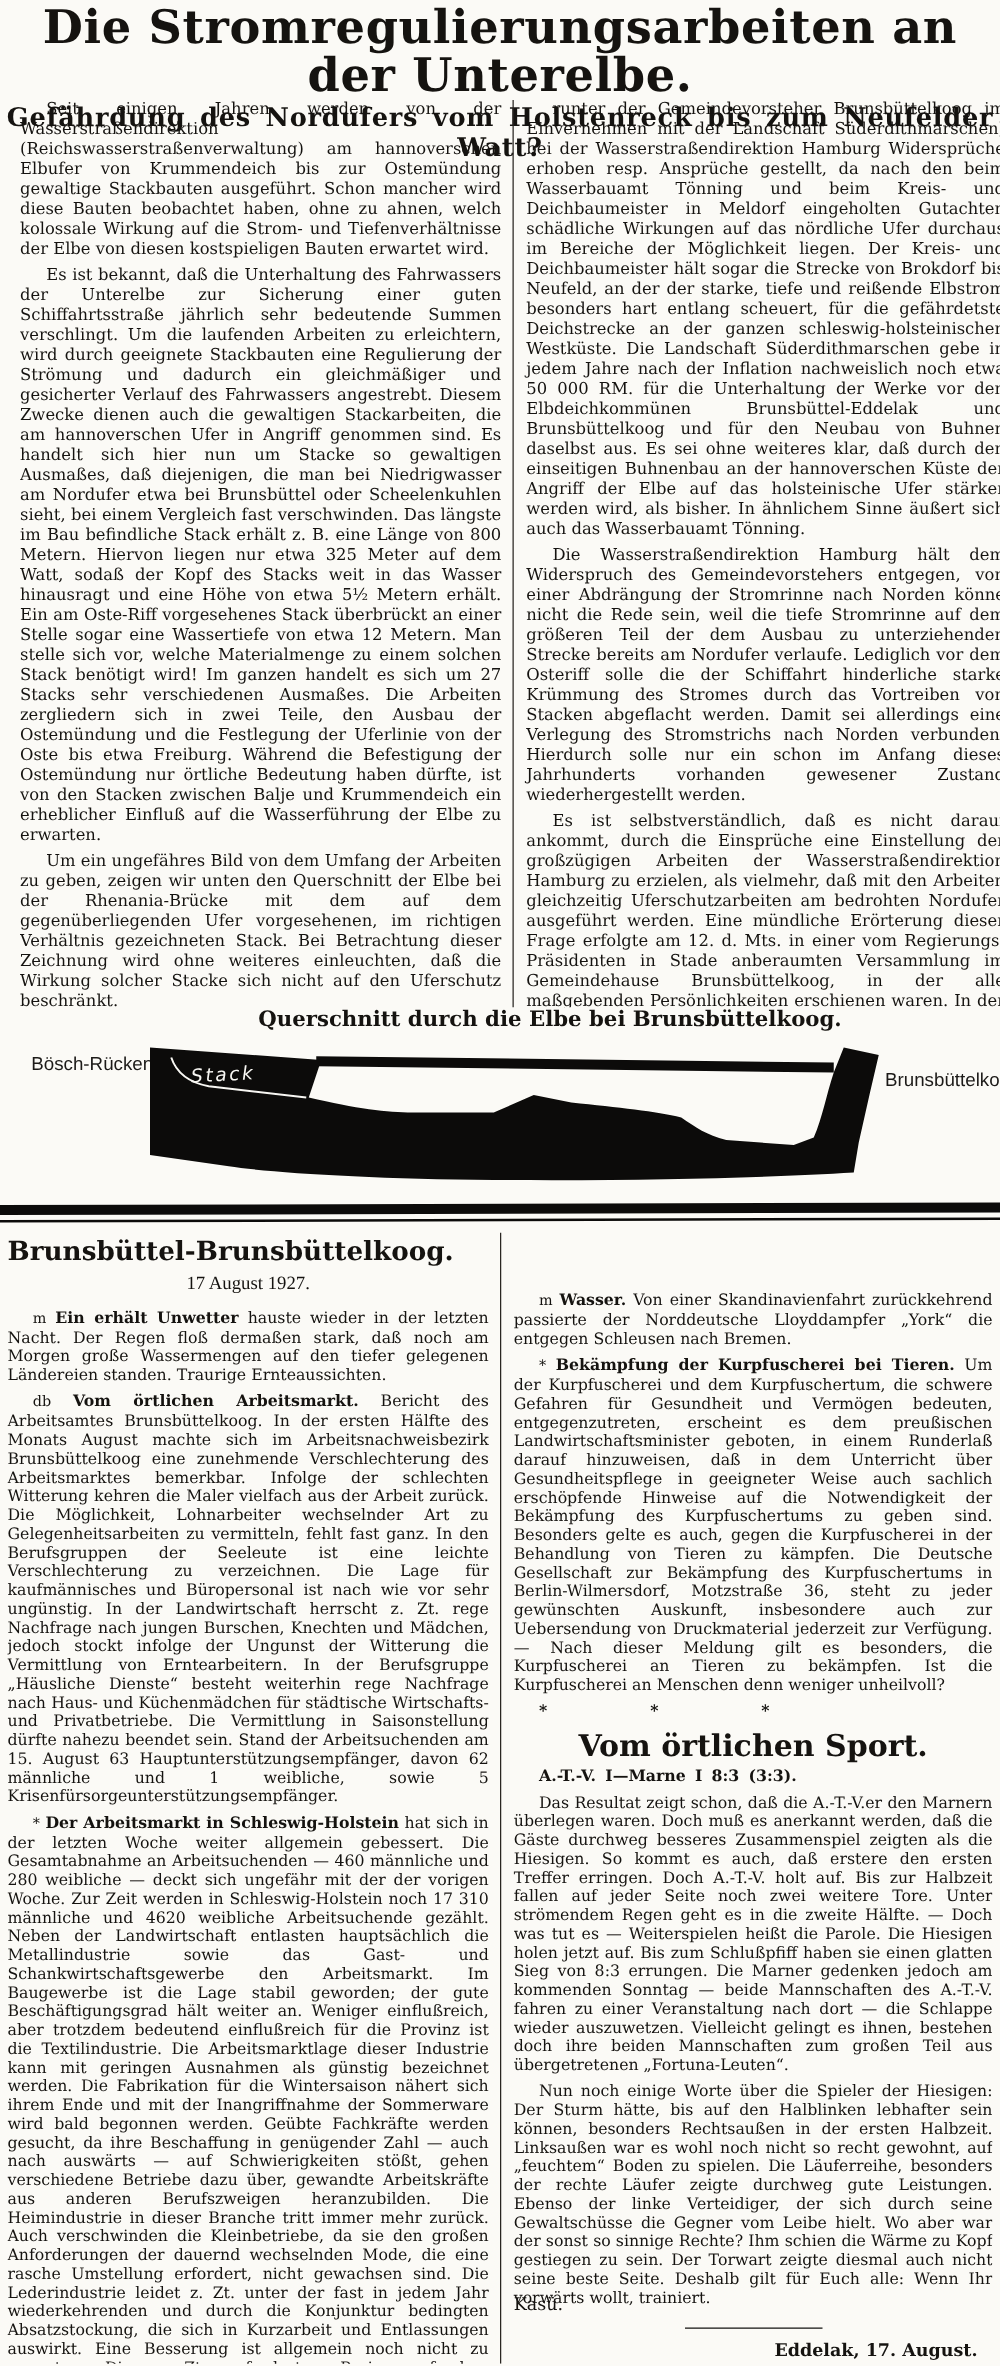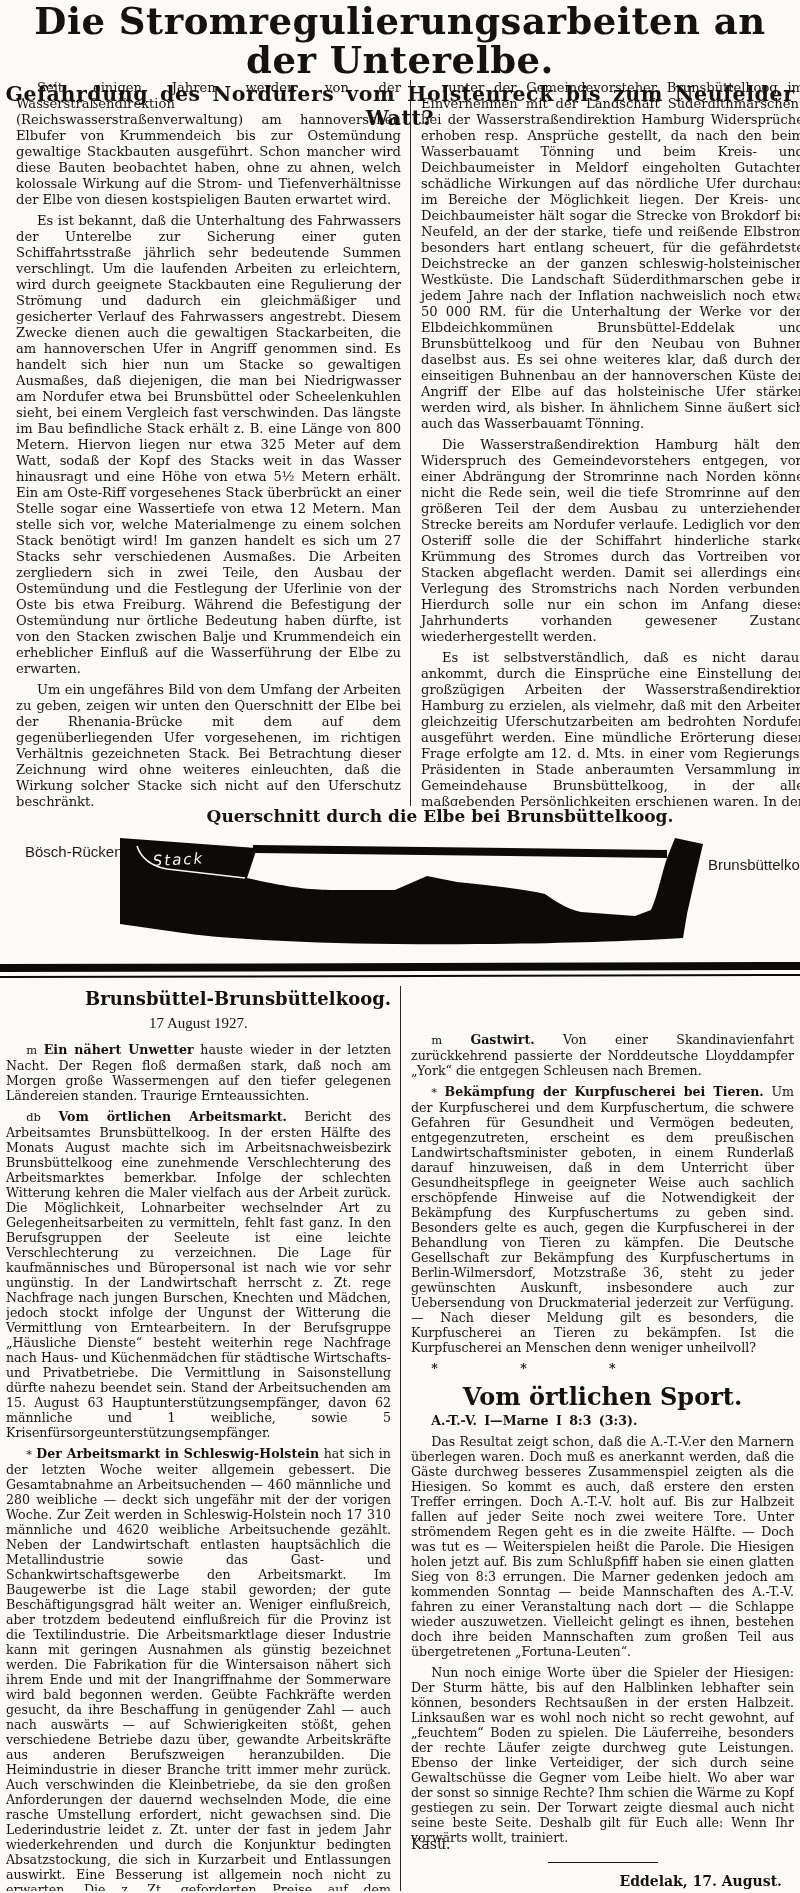--- a/index.html
+++ b/index.html
@@ -30,21 +30,21 @@
 
   
   .rule-thick{position:absolute;top:963px;left:0;width:800px;height:8px;background:#0c0b0a;transform:rotate(-.15deg);}
   .rule-thin{position:absolute;top:975px;left:0;width:800px;height:2px;background:#0c0b0a;transform:rotate(-.15deg);}
 
   
   .local{position:absolute;top:986px;left:6px;width:788px;height:905px;display:flex;overflow:hidden;}
   .local .col.left{padding-right:9px;}
   .local .col.right{border-left:1.5px solid #2a2622;padding-left:10px;padding-top:46px;}
   .local h3{margin:16px 0 0 0;text-align:center;font-size:28px;font-weight:bold;}
-  .local h4{margin:2px 0 0 0;text-align:right;font-size:18px;font-weight:bold;}
+  .local h4{margin:2px 0 0 0;text-align:left;font-size:21px;font-weight:bold;}
   .local .date{margin:6px 0 10px 0;text-align:center;font-size:15px;font-family:"Liberation Serif",serif;}
   .local p{margin:0 0 6px 0;font-size:12.6px;line-height:15px;text-align:justify;text-indent:1.6em;}
   .prefix{font-size:11.5px;}
   .stars{margin:10px 0 6px 0;text-align:center;font-size:16px;font-weight:bold;word-spacing:78px;text-indent:0;}
   .sport-head{margin:2px 0 2px 0;text-align:center;font-size:24px;font-weight:bold;}
   .sport-match{margin:0 0 8px 0;text-align:center;font-size:15px;font-weight:bold;word-spacing:3px;text-indent:0;}
   .mini-divider{width:110px;border:none;border-top:1.7px solid #151310;margin:10px auto 10px auto;}
   .dateline{margin:0 12px 2px 0;text-align:right;font-size:14px;font-weight:bold;}
   .sig2{margin-top:-15px;text-align:left;font-size:14px;padding-right:8px;}
 </style>
@@ -97,27 +97,27 @@
   </div>
 
   <div class="rule-thick"></div>
   <div class="rule-thin"></div>
 
   <div class="local">
     <div class="col left">
       <h4>Brunsbüttel-Brunsbüttelkoog.</h4>
       <div class="date">17 August 1927.</div>
 
-      <p><span class="prefix">m</span> <b>Ein nähert Unwetter</b> <span>hauste wieder in der letzten Nacht. Der Regen floß dermaßen stark, daß noch am Morgen große Wassermengen auf den tiefer gelegenen Ländereien standen. Traurige Ernteaussichten.</span></p>
+      <p><span class="prefix">m</span> <b>Ein erhält Unwetter</b> <span>hauste wieder in der letzten Nacht. Der Regen floß dermaßen stark, daß noch am Morgen große Wassermengen auf den tiefer gelegenen Ländereien standen. Traurige Ernteaussichten.</span></p>
       <p><span class="prefix">db</span> <b>Vom örtlichen Arbeitsmarkt.</b> <span>Bericht des Arbeitsamtes Brunsbüttelkoog. In der ersten Hälfte des Monats August machte sich im Arbeitsnachweisbezirk Brunsbüttelkoog eine zunehmende Verschlechterung des Arbeitsmarktes bemerkbar. Infolge der schlechten Witterung kehren die Maler vielfach aus der Arbeit zurück. Die Möglichkeit, Lohnarbeiter wechselnder Art zu Gelegenheitsarbeiten zu vermitteln, fehlt fast ganz. In den Berufsgruppen der Seeleute ist eine leichte Verschlechterung zu verzeichnen. Die Lage für kaufmännisches und Büropersonal ist nach wie vor sehr ungünstig. In der Landwirtschaft herrscht z. Zt. rege Nachfrage nach jungen Burschen, Knechten und Mädchen, jedoch stockt infolge der Ungunst der Witterung die Vermittlung von Erntearbeitern. In der Berufsgruppe „Häusliche Dienste“ besteht weiterhin rege Nachfrage nach Haus- und Küchenmädchen für städtische Wirtschafts- und Privatbetriebe. Die Vermittlung in Saisonstellung dürfte nahezu beendet sein. Stand der Arbeitsuchenden am 15. August 63 Hauptunterstützungsempfänger, davon 62 männliche und 1 weibliche, sowie 5 Krisenfürsorgeunterstützungsempfänger.</span></p>
       <p><span class="prefix">*</span> <b>Der Arbeitsmarkt in Schleswig-Holstein</b> <span>hat sich in der letzten Woche weiter allgemein gebessert. Die Gesamtabnahme an Arbeitsuchenden — 460 männliche und 280 weibliche — deckt sich ungefähr mit der der vorigen Woche. Zur Zeit werden in Schleswig-Holstein noch 17 310 männliche und 4620 weibliche Arbeitsuchende gezählt. Neben der Landwirtschaft entlasten hauptsächlich die Metallindustrie sowie das Gast- und Schankwirtschaftsgewerbe den Arbeitsmarkt. Im Baugewerbe ist die Lage stabil geworden; der gute Beschäftigungsgrad hält weiter an. Weniger einflußreich, aber trotzdem bedeutend einflußreich für die Provinz ist die Textilindustrie. Die Arbeitsmarktlage dieser Industrie kann mit geringen Ausnahmen als günstig bezeichnet werden. Die Fabrikation für die Wintersaison nähert sich ihrem Ende und mit der Inangriffnahme der Sommerware wird bald begonnen werden. Geübte Fachkräfte werden gesucht, da ihre Beschaffung in genügender Zahl — auch nach auswärts — auf Schwierigkeiten stößt, gehen verschiedene Betriebe dazu über, gewandte Arbeitskräfte aus anderen Berufszweigen heranzubilden. Die Heimindustrie in dieser Branche tritt immer mehr zurück. Auch verschwinden die Kleinbetriebe, da sie den großen Anforderungen der dauernd wechselnden Mode, die eine rasche Umstellung erfordert, nicht gewachsen sind. Die Lederindustrie leidet z. Zt. unter der fast in jedem Jahr wiederkehrenden und durch die Konjunktur bedingten Absatzstockung, die sich in Kurzarbeit und Entlassungen auswirkt. Eine Besserung ist allgemein noch nicht zu erwarten. Die z. Zt. geforderten Preise auf dem Rohhäutemarkt sowie die auswärtige Konkurrenz bilden hier die hauptsächlichsten Hemmnisse.</span></p>
     </div>
 
     <div class="col right">
-      <p><span class="prefix">m</span> <b>Gastwirt.</b> <span>Von einer Skandinavienfahrt zurückkehrend passierte der Norddeutsche Lloyddampfer „York“ die entgegen Schleusen nach Bremen.</span></p>
+      <p><span class="prefix">m</span> <b>Wasser.</b> <span>Von einer Skandinavienfahrt zurückkehrend passierte der Norddeutsche Lloyddampfer „York“ die entgegen Schleusen nach Bremen.</span></p>
       <p><span class="prefix">*</span> <b>Bekämpfung der Kurpfuscherei bei Tieren.</b> <span>Um der Kurpfuscherei und dem Kurpfuschertum, die schwere Gefahren für Gesundheit und Vermögen bedeuten, entgegenzutreten, erscheint es dem preußischen Landwirtschaftsminister geboten, in einem Runderlaß darauf hinzuweisen, daß in dem Unterricht über Gesundheitspflege in geeigneter Weise auch sachlich erschöpfende Hinweise auf die Notwendigkeit der Bekämpfung des Kurpfuschertums zu geben sind. Besonders gelte es auch, gegen die Kurpfuscherei in der Behandlung von Tieren zu kämpfen. Die Deutsche Gesellschaft zur Bekämpfung des Kurpfuschertums in Berlin-Wilmersdorf, Motzstraße 36, steht zu jeder gewünschten Auskunft, insbesondere auch zur Uebersendung von Druckmaterial jederzeit zur Verfügung. — Nach dieser Meldung gilt es besonders, die Kurpfuscherei an Tieren zu bekämpfen. Ist die Kurpfuscherei an Menschen denn weniger unheilvoll?</span></p>
 
       <p class="stars">* * *</p>
 
       <div class="sport-head">Vom örtlichen Sport.</div>
       <p class="sport-match">A.-T.-V. I—Marne I 8:3 (3:3).</p>
       <p>Das Resultat zeigt schon, daß die A.-T.-V.er den Marnern überlegen waren. Doch muß es anerkannt werden, daß die Gäste durchweg besseres Zusammenspiel zeigten als die Hiesigen. So kommt es auch, daß erstere den ersten Treffer erringen. Doch A.-T.-V. holt auf. Bis zur Halbzeit fallen auf jeder Seite noch zwei weitere Tore. Unter strömendem Regen geht es in die zweite Hälfte. — Doch was tut es — Weiterspielen heißt die Parole. Die Hiesigen holen jetzt auf. Bis zum Schlußpfiff haben sie einen glatten Sieg von 8:3 errungen. Die Marner gedenken jedoch am kommenden Sonntag — beide Mannschaften des A.-T.-V. fahren zu einer Veranstaltung nach dort — die Schlappe wieder auszuwetzen. Vielleicht gelingt es ihnen, bestehen doch ihre beiden Mannschaften zum großen Teil aus übergetretenen „Fortuna-Leuten“.</p>
       <p>Nun noch einige Worte über die Spieler der Hiesigen: Der Sturm hätte, bis auf den Halblinken lebhafter sein können, besonders Rechtsaußen in der ersten Halbzeit. Linksaußen war es wohl noch nicht so recht gewohnt, auf „feuchtem“ Boden zu spielen. Die Läuferreihe, besonders der rechte Läufer zeigte durchweg gute Leistungen. Ebenso der linke Verteidiger, der sich durch seine Gewaltschüsse die Gegner vom Leibe hielt. Wo aber war der sonst so sinnige Rechte? Ihm schien die Wärme zu Kopf gestiegen zu sein. Der Torwart zeigte diesmal auch nicht seine beste Seite. Deshalb gilt für Euch alle: Wenn Ihr vorwärts wollt, trainiert.</p>
       <div class="sig2">Kasü.</div>
 

